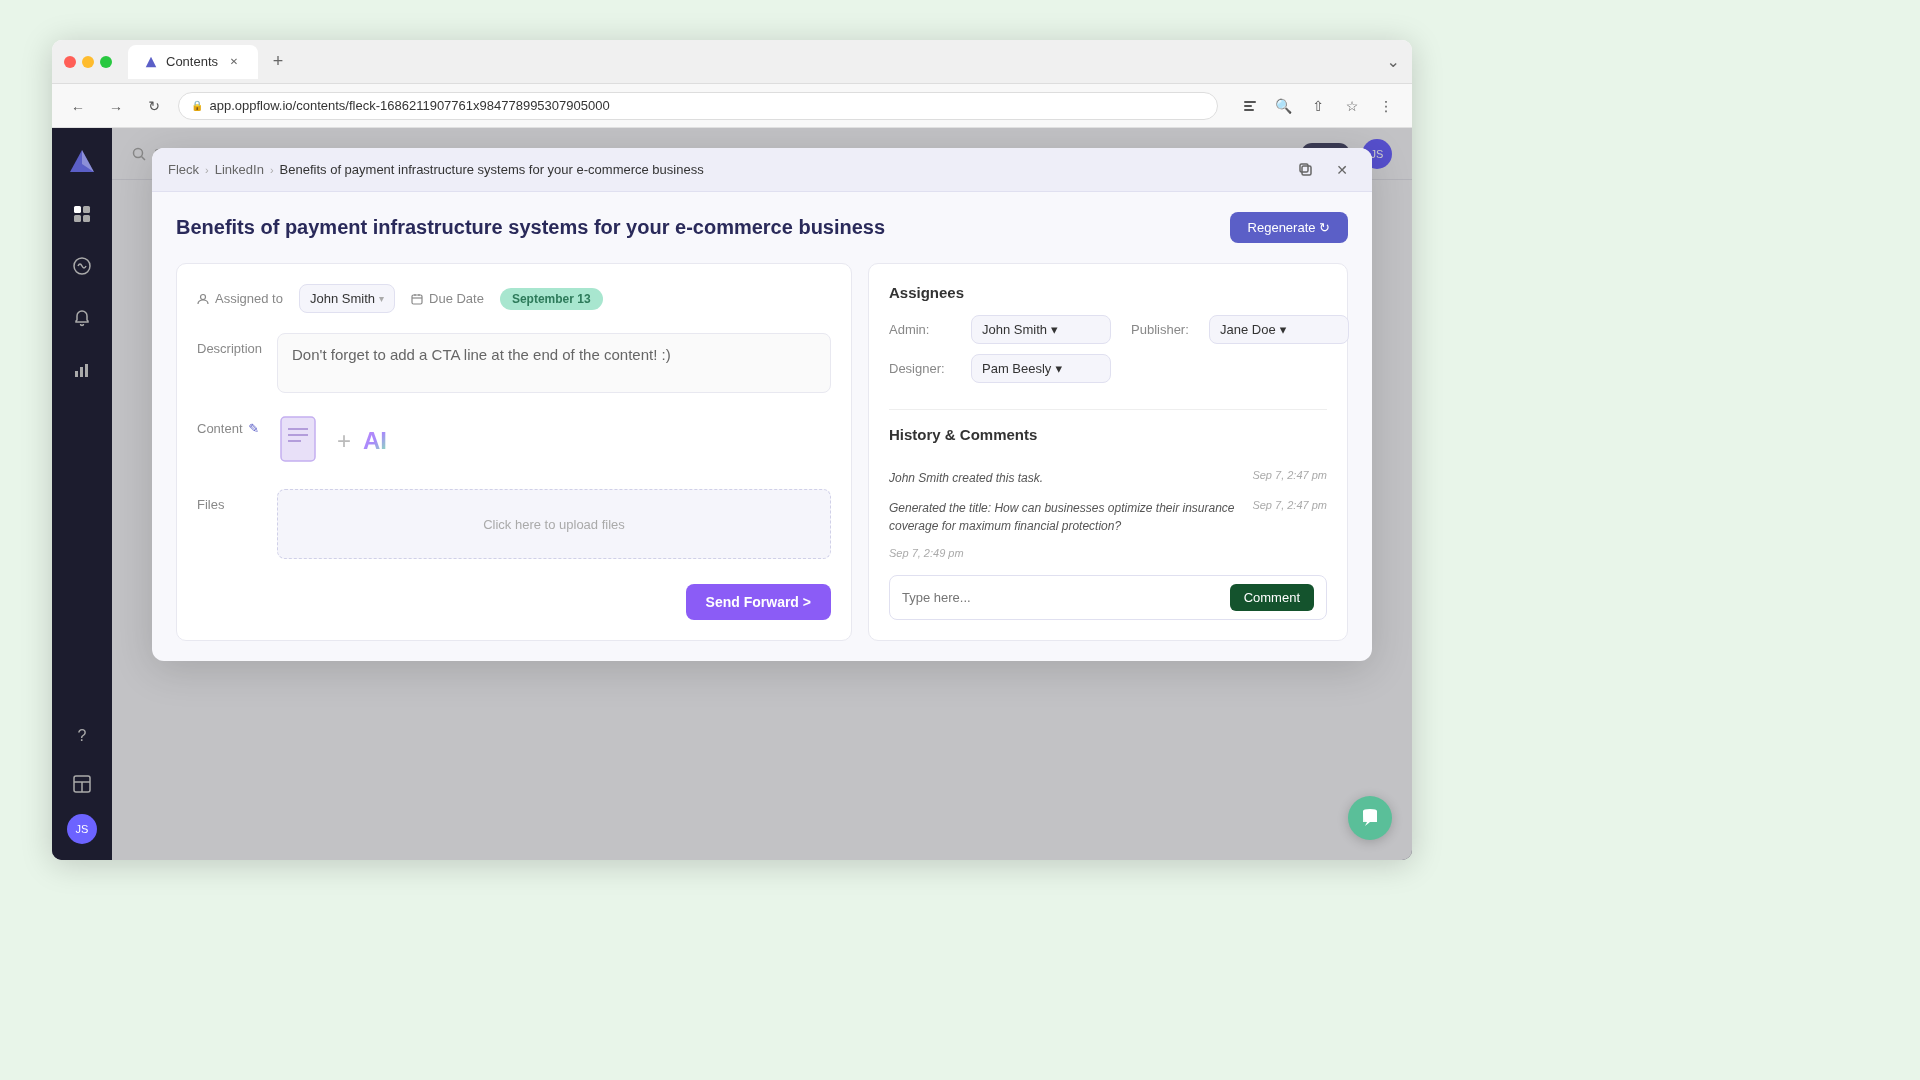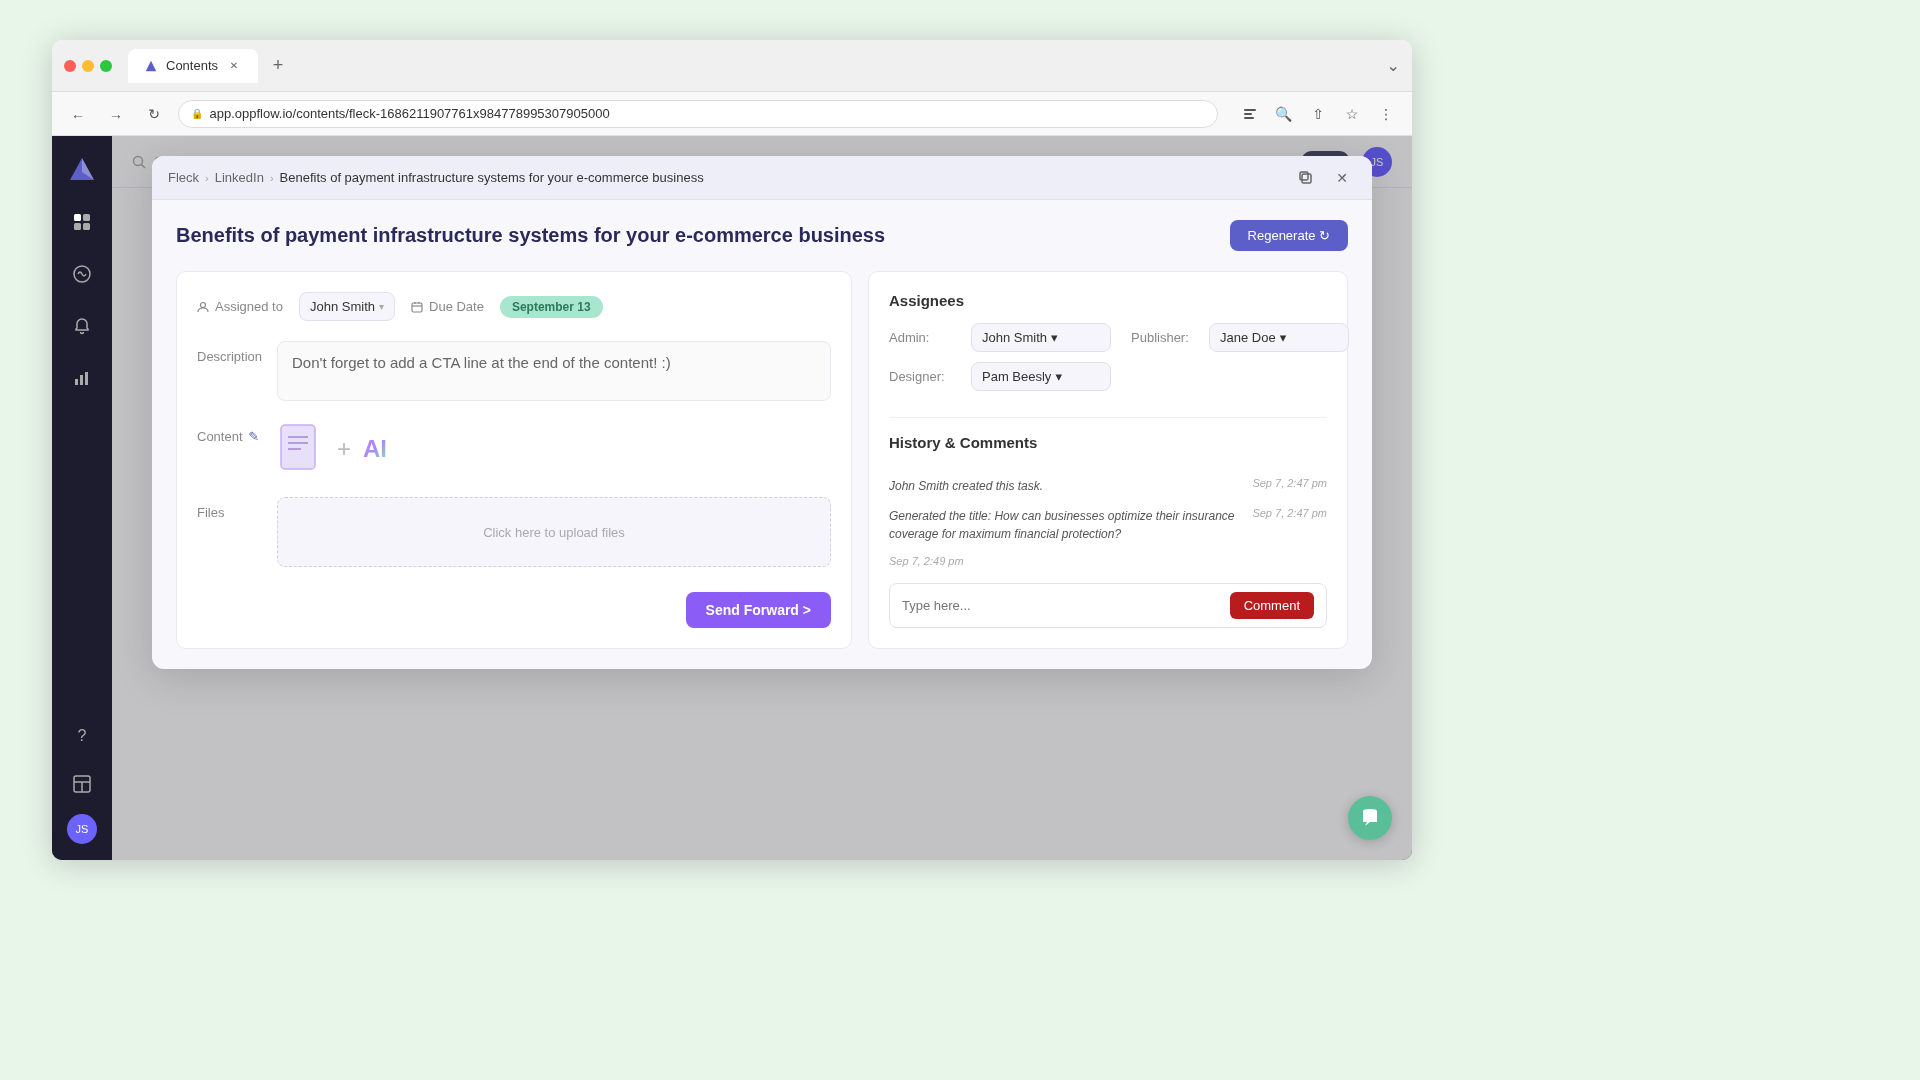--- a/index.html
+++ b/index.html
@@ -20,21 +20,21 @@
       height: 820px;
       background: #fff;
       border-radius: 10px;
       box-shadow: 0 4px 32px rgba(0,0,0,0.18);
       overflow: hidden;
       display: flex;
       flex-direction: column;
     }
 
     .browser-titlebar {
-      height: 52px;
+      height: 44px;
       background: #f0f0f0;
       display: flex;
       align-items: center;
       padding: 0 12px;
       gap: 8px;
       border-bottom: 1px solid #ddd;
     }
 
     .traffic-lights {
       display: flex;
@@ -641,21 +641,21 @@
     .comment-input {
       flex: 1;
       border: none;
       outline: none;
       font-size: 13px;
       color: #999;
       background: transparent;
     }
 
     .comment-btn {
-      background: #b91c1c;
+      background: #14532d;
       color: #fff;
       border: none;
       border-radius: 6px;
       padding: 6px 14px;
       font-size: 13px;
       cursor: pointer;
     }
 
     
     .chat-btn {

